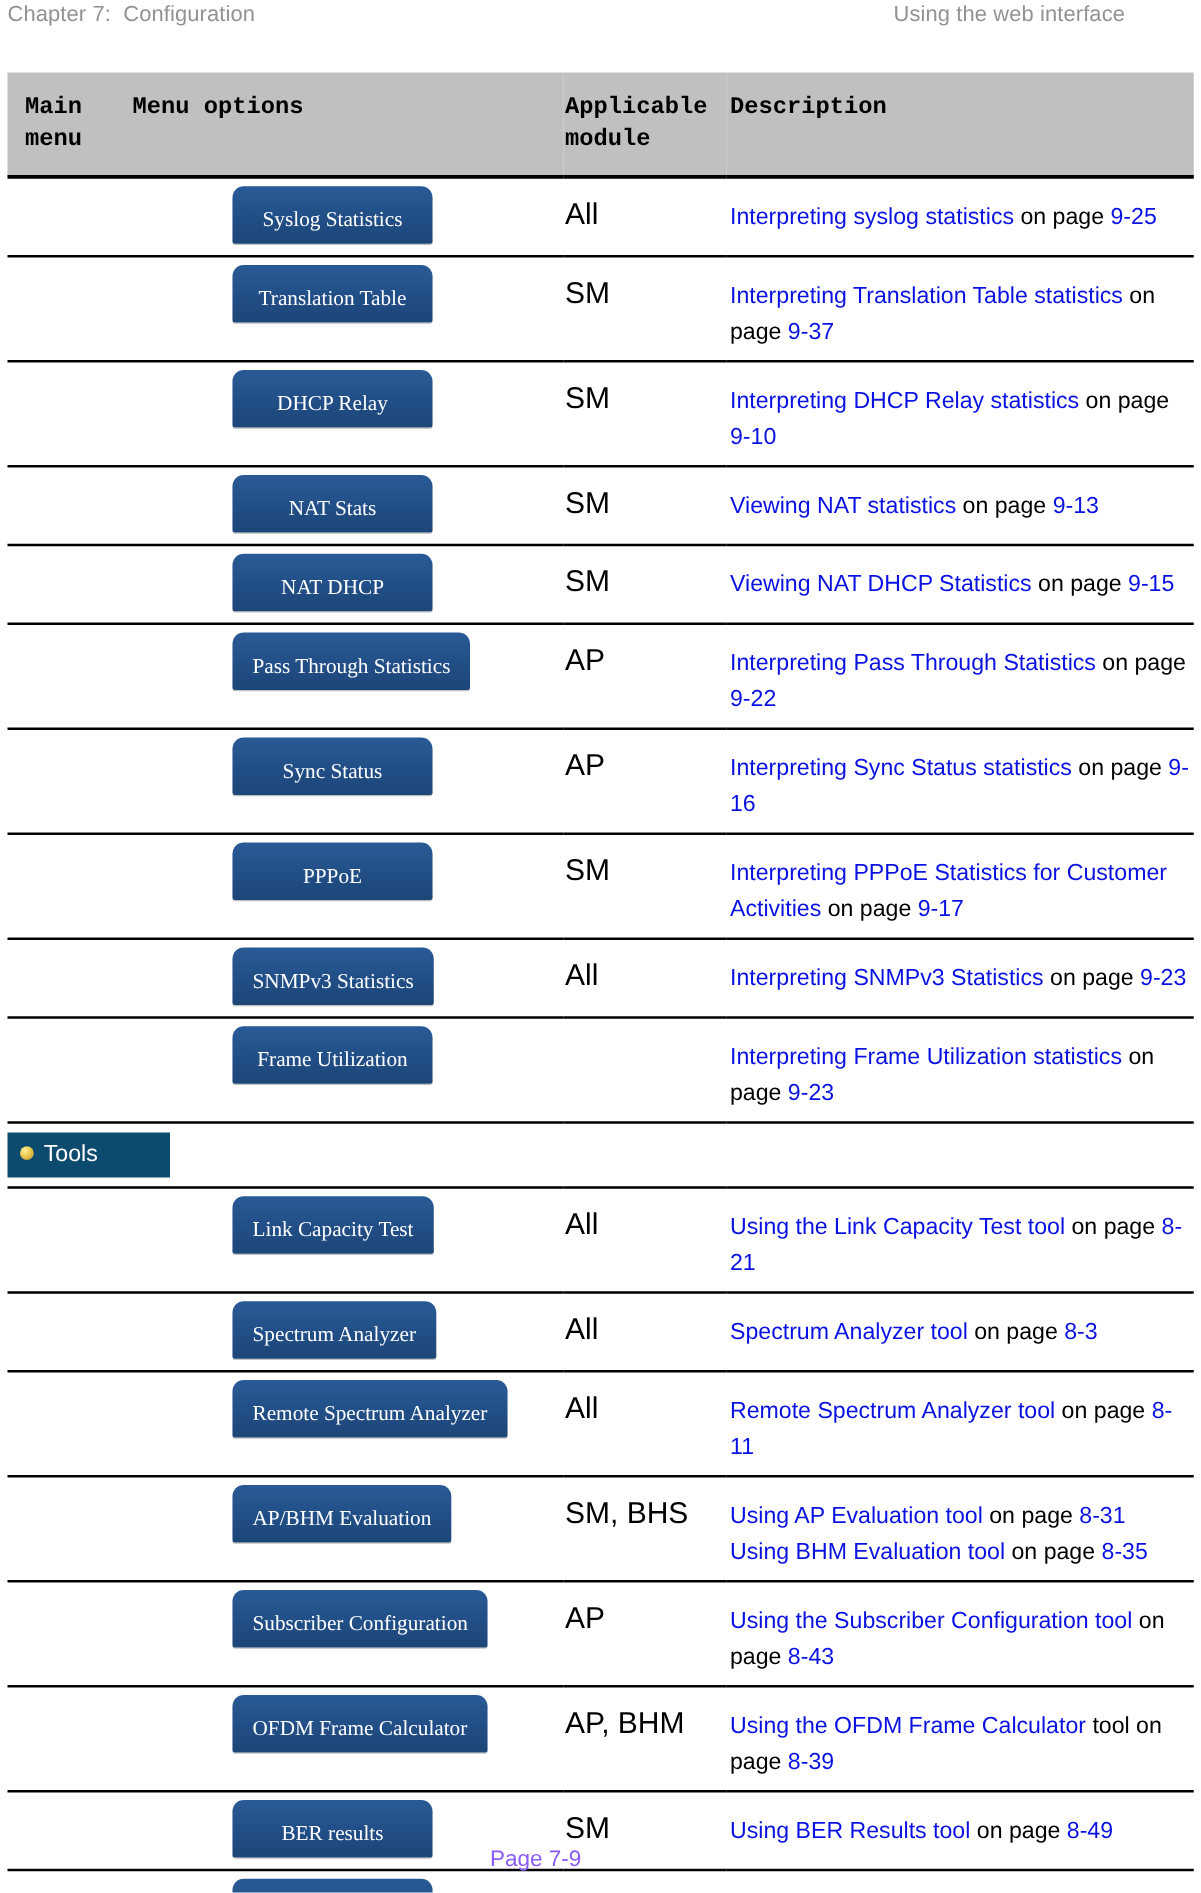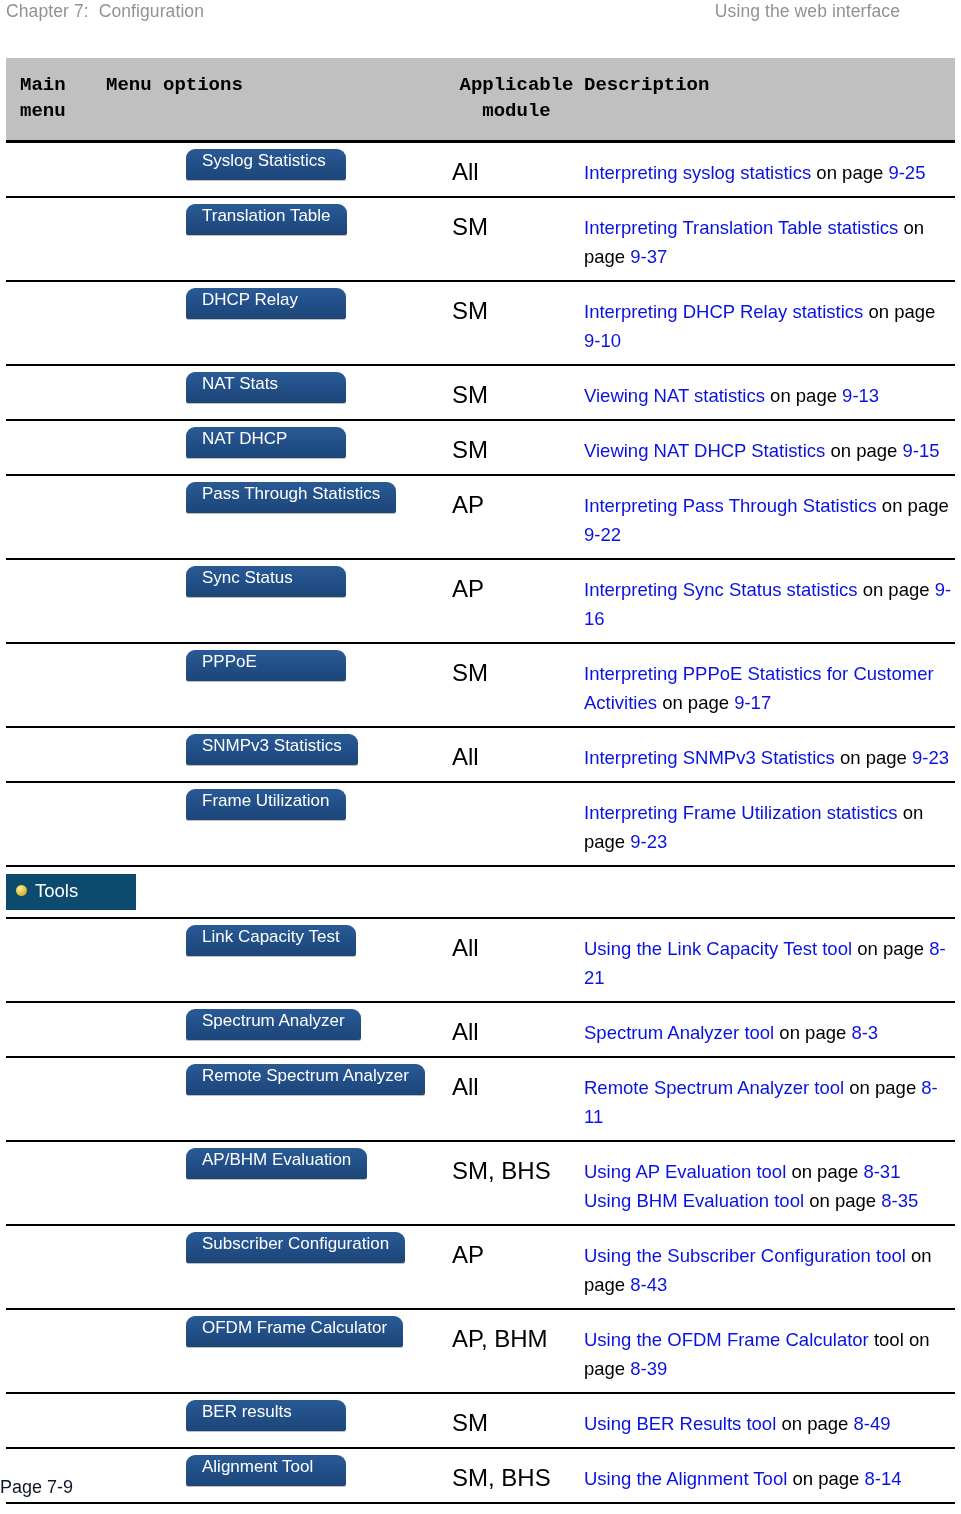--- a/index.html
+++ b/index.html
@@ -75,21 +75,21 @@
   }
   .hdr-txt {
     font-weight: bold;
     font-size: 19px;
     line-height: 26px;
     color: #000000;
     font-family: Liberation Mono, monospace;
   }
   .hdr-pad-main { padding-left: 14px; }
   .hdr-pad-opts { padding-left: 10px; }
-  .hdr-pad-mod  { padding-left: 1px; text-align: center; }
+  .hdr-pad-mod  { padding-left: 1px; }
   .hdr-pad-desc { padding-left: 3px; }
 
   
   tr.data-row > td {
     border-bottom: 2.5px solid #000000;
     padding-top: 9px;
     padding-bottom: 9px;
   }
   tr.data-row > td.cell-opts { padding-top: 6px; }
 
@@ -97,27 +97,28 @@
   .navbtn-wrap {
     padding-left: 90px;
   }
   .navbtn {
     display: inline-block;
     background: #24528c;
     background: linear-gradient(to bottom, #2a5a96 0%, #214e86 55%, #1d4678 100%);
     color: #ffffff;
     font-size: 17px;
     line-height: 1;
-    padding: 3px 16px 11px 16px;
+    padding: 18px 16px 11px 16px;
     border-radius: 9px 9px 2px 2px;
     white-space: nowrap;
-    text-align: left;
+    text-align: center;
     min-width: 160px;
     box-sizing: border-box;
     box-shadow: 0 1px 0 rgba(0,0,0,0.25);
+    font-family: Liberation Serif, serif;
   }
 
   
   .modtxt {
     font-size: 24px;
     line-height: 25px;
     color: #000000;
     padding-left: 1px;
     padding-top: 7px;
     white-space: pre-line;
@@ -161,23 +162,23 @@
     margin-right: 8px;
     vertical-align: 1px;
   }
 
   
   .footer {
     position: absolute;
     left: 0;
     bottom: 16px;
     width: 857px;
-    text-align: left;
+    text-align: center;
     font-size: 18px;
-    color: #0f172a;
+    color: #8b5cf6;
   }
 </style>
 </head>
 <body>
 
 <div class="running-header">
   <div class="rh-left">Chapter 7:  Configuration</div>
   <div class="rh-right">Using the web interface</div>
 </div>
 

